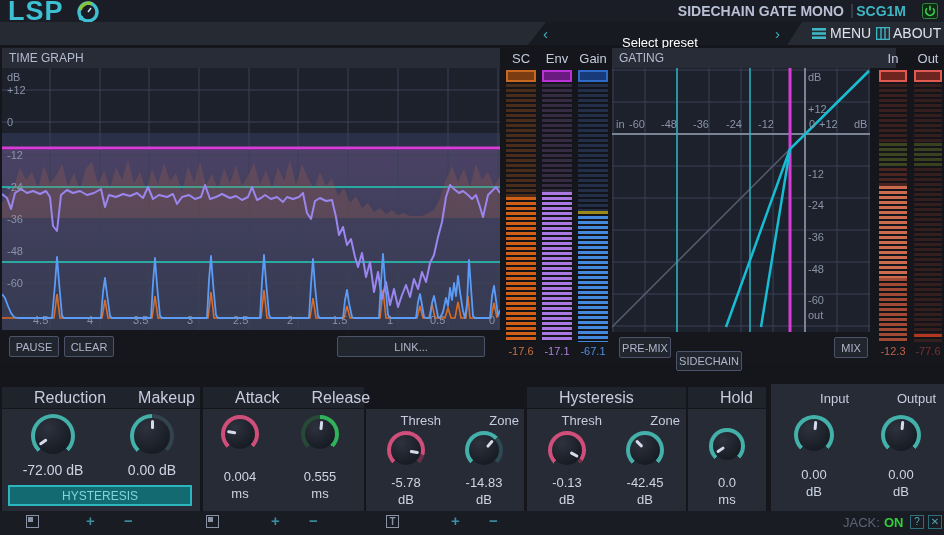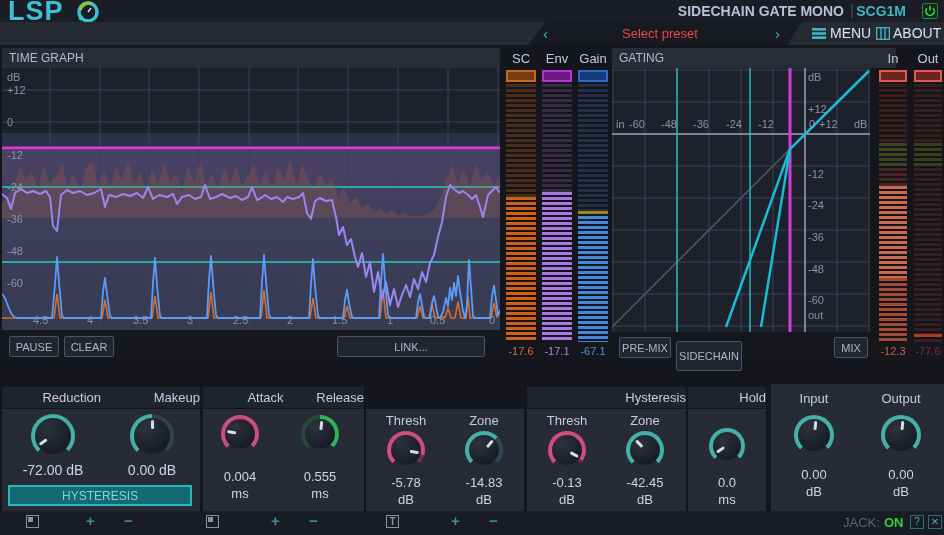--- a/index.html
+++ b/index.html
@@ -10,40 +10,40 @@
   
   .topbar{left:0;top:0;width:944px;height:22px;background:#1a1d25;}
   .menubar{left:0;top:22px;width:944px;height:23px;background:#262a33;}
   .logo-text{left:8px;top:-4px;font-size:27px;font-weight:bold;color:#3ec0d4;letter-spacing:1px;}
   .win-title{right:100px;top:3px;font-size:14px;font-weight:bold;color:#b9c0d5;}
   .win-sep{right:90px;top:2px;font-size:14px;color:#4a5164;}
   .win-model{right:38px;top:3px;font-size:14px;font-weight:bold;color:#3fb6c4;}
   .preset-trap{left:518px;top:0;width:286px;height:23px;background:#171a21;
      clip-path:polygon(10px 23px,28px 0,284px 0,269px 23px);}
   .chev{font-size:15px;color:#3fb6c4;line-height:23px;}
-  .preset-label{font-size:13px;color:#ef4444;line-height:23px;}
+  .preset-label{font-size:13px;color:#ffffff;line-height:23px;margin-top:9px;}
   .menu-item{font-size:14px;color:#dde3f0;line-height:23px;}
   
   .phead{background:#272c37;color:#b3bbce;font-size:12px;line-height:20px;padding-left:7px;}
   .graph{background:#1c212c;}
   .btn{background:#21252e;border:1px solid #4b5369;border-radius:2px;color:#aeb6ca;
        font-size:11px;display:flex;align-items:center;justify-content:center;cursor:pointer;}
   .strip{background:#15171d;}
   
   .mlabel{font-size:13px;color:#c3cadd;text-align:center;}
   .mhead{height:12px;border:2px solid;}
   .mbody{background:#0f1116;position:absolute;overflow:hidden;}
   .band{position:absolute;left:0;right:0;background:repeating-linear-gradient(180deg,var(--c) 0 3px,#12141a 3px 5px);}
   .mval{font-size:11px;text-align:center;}
   
   .sec-title{background:#2a2e39;color:#b3bbce;font-size:12px;line-height:17px;padding-left:8px;}
   .subhead{background:#1f232c;display:flex;align-items:center;}
-  .subhead span{flex:1;text-align:right;font-size:13px;color:#c6cddf;}
+  .subhead span{flex:1;text-align:left;font-size:16px;color:#c6cddf;padding-left:32px;}
   .body-panel{background:#262b35;}
-  .col-label{font-size:13px;color:#c6cddf;text-align:center;}
+  .col-label{font-size:13px;color:#c6cddf;text-align:right;}
   .kval{font-size:14px;color:#ced4e4;text-align:center;}
   .kval2{font-size:13px;color:#ced4e4;text-align:center;line-height:17px;}
   
   .knob{position:absolute;}
   .knob .ring{position:absolute;inset:0;border-radius:50%;
     background:conic-gradient(from 225deg,
       var(--dim) 0 calc(var(--b1)*0.75%),
       var(--bright) calc(var(--b1)*0.75%) calc(var(--b2)*0.75%),
       var(--dim) calc(var(--b2)*0.75%) 75%,
       transparent 75% 100%);}
@@ -244,21 +244,21 @@
         <text x="196" y="110">-12</text>
         <text x="196" y="141">-24</text>
         <text x="196" y="173">-36</text>
         <text x="196" y="205">-48</text>
         <text x="196" y="236">-60</text>
         <text x="196" y="251">out</text>
       </g>
     </svg>
   </div>
   <div class="abs btn" style="left:619px;top:337px;width:52px;height:21px">PRE-MIX</div>
-  <div class="abs btn" style="left:676px;top:341px;width:66px;height:30px">SIDECHAIN</div>
+  <div class="abs btn" style="left:676px;top:351px;width:66px;height:20px">SIDECHAIN</div>
   <div class="abs btn" style="left:834px;top:337px;width:34px;height:21px">MIX</div>
 
   <div class="abs mlabel" style="left:870px;top:51px;width:46px">In</div>
   <div class="abs mlabel" style="left:905px;top:51px;width:46px">Out</div>
   <div class="abs mhead" style="left:879px;top:70px;width:28px;border-color:#e05a52;background:#6e241f"></div>
   <div class="abs mbody" style="left:879px;top:84px;width:28px;height:258px">
     <div class="band" style="top:0;height:59px;--c:#3a1f1f"></div>
     <div class="band" style="top:59px;height:25px;--c:#3d4420"></div>
     <div class="band" style="top:84px;height:18px;--c:#4a2420"></div>
     <div class="band" style="top:102px;height:92px;--c:#cc6a4e"></div>

